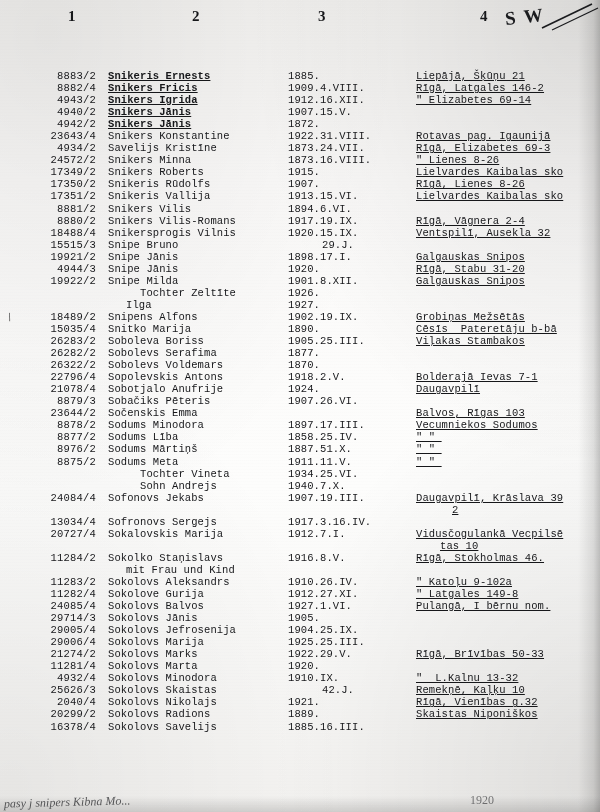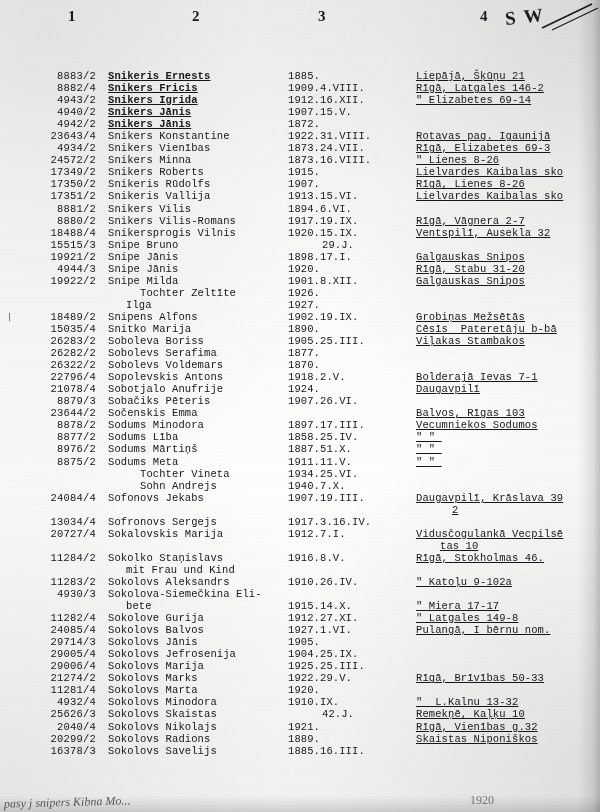--- a/index.html
+++ b/index.html
@@ -193,27 +193,27 @@
     <path d="M12 28 L58 6" stroke="#1a1b1e" stroke-width="1.2" fill="none"></path>
   </svg>
 
   <div class="rows" id="rows">
       <div class="row"><span class="c-num">8883/2</span><span class="c-name u bold">Snikeris Ernests</span><span class="c-date">1885.</span><span class="c-addr u">Liepājā, Šķūņu 21</span></div>
       <div class="row"><span class="c-num">8882/4</span><span class="c-name u bold">Snikers Fricis</span><span class="c-date">1909.4.VIII.</span><span class="c-addr u">Rīgā, Latgales 146-2</span></div>
       <div class="row"><span class="c-num">4943/2</span><span class="c-name u bold">Snikers Igrida</span><span class="c-date">1912.16.XII.</span><span class="c-addr u">" Elizabetes 69-14</span></div>
       <div class="row"><span class="c-num">4940/2</span><span class="c-name u bold">Snikers Jānis</span><span class="c-date">1907.15.V.</span><span class="c-addr"></span></div>
       <div class="row"><span class="c-num">4942/2</span><span class="c-name u bold">Snikers Jānis</span><span class="c-date">1872.</span><span class="c-addr"></span></div>
       <div class="row"><span class="c-num">23643/4</span><span class="c-name">Snikers Konstantine</span><span class="c-date">1922.31.VIII.</span><span class="c-addr u">Rotavas pag. Igaunijā</span></div>
-      <div class="row"><span class="c-num">4934/2</span><span class="c-name">Snikers Vienības</span><span class="c-date">1873.24.VII.</span><span class="c-addr">Rīgā, Elizabetes 69-3</span></div>
+      <div class="row"><span class="c-num">4934/2</span><span class="c-name">Savelijs Kristīne</span><span class="c-date">1873.24.VII.</span><span class="c-addr">Rīgā, Elizabetes 69-3</span></div>
       <div class="row"><span class="c-num">24572/2</span><span class="c-name">Snikers Minna</span><span class="c-date">1873.16.VIII.</span><span class="c-addr">" Lienes 8-26</span></div>
       <div class="row"><span class="c-num">17349/2</span><span class="c-name">Snikers Roberts</span><span class="c-date">1915.</span><span class="c-addr">Lielvardes Kaibalas sko</span></div>
       <div class="row"><span class="c-num">17350/2</span><span class="c-name">Snikeris Rūdolfs</span><span class="c-date">1907.</span><span class="c-addr">Rīgā, Lienes 8-26</span></div>
       <div class="row"><span class="c-num">17351/2</span><span class="c-name">Snikeris Vallija</span><span class="c-date">1913.15.VI.</span><span class="c-addr">Lielvardes Kaibalas sko</span></div>
       <div class="row"><span class="c-num">8881/2</span><span class="c-name">Snikers Vilis</span><span class="c-date">1894.6.VI.</span><span class="c-addr"></span></div>
-      <div class="row"><span class="c-num">8880/2</span><span class="c-name">Snikers Vilis-Romans</span><span class="c-date">1917.19.IX.</span><span class="c-addr">Rīgā, Vāgnera 2-7</span></div>
+      <div class="row"><span class="c-num">8880/2</span><span class="c-name">Snikers Vilis-Romans</span><span class="c-date">1917.19.IX.</span><span class="c-addr">Rīgā, Vāgnera 2-4</span></div>
       <div class="row"><span class="c-num">18488/4</span><span class="c-name">Snikersprogis Vilnis</span><span class="c-date">1920.15.IX.</span><span class="c-addr">Ventspilī, Auseklа 32</span></div>
       <div class="row"><span class="c-num">15515/3</span><span class="c-name">Snipe Bruno</span><span class="c-date dindent">29.J.</span><span class="c-addr"></span></div>
       <div class="row"><span class="c-num">19921/2</span><span class="c-name">Snipe Jānis</span><span class="c-date">1898.17.I.</span><span class="c-addr">Galgauskas Snipos</span></div>
       <div class="row"><span class="c-num">4944/3</span><span class="c-name">Snipe Jānis</span><span class="c-date">1920.</span><span class="c-addr">Rīgā, Stabu 31-20</span></div>
       <div class="row"><span class="c-num">19922/2</span><span class="c-name">Snipe Milda</span><span class="c-date">1901.8.XII.</span><span class="c-addr">Galgauskas Snipos</span></div>
       <div class="row"><span class="c-num"></span><span class="c-name indent1">Tochter Zeltīte</span><span class="c-date">1926.</span><span class="c-addr"></span></div>
       <div class="row"><span class="c-num"></span><span class="c-name indent2">Ilga</span><span class="c-date">1927.</span><span class="c-addr"></span></div>
       <div class="row"><span class="mark tick-left">/</span><span class="c-num">18489/2</span><span class="c-name">Snipens Alfons</span><span class="c-date">1902.19.IX.</span><span class="c-addr">Grobiņas Mežsētās</span></div>
       <div class="row"><span class="c-num">15035/4</span><span class="c-name">Snitko Marija</span><span class="c-date">1890.</span><span class="c-addr">Cēsīs  Pateretāju b-bā</span></div>
       <div class="row"><span class="c-num">26283/2</span><span class="c-name">Soboleva Boriss</span><span class="c-date">1905.25.III.</span><span class="c-addr">Viļakas Stambakos</span></div>
@@ -230,34 +230,32 @@
       <div class="row"><span class="c-num"></span><span class="c-name indent1">Tochter Vineta</span><span class="c-date">1934.25.VI.</span><span class="c-addr"></span></div>
       <div class="row"><span class="c-num"></span><span class="c-name indent1">Sohn Andrejs</span><span class="c-date">1940.7.X.</span><span class="c-addr"></span></div>
       <div class="row"><span class="c-num">24084/4</span><span class="c-name">Sofonovs Jekabs</span><span class="c-date">1907.19.III.</span><span class="c-addr">Daugavpilī, Krāslava 39</span></div>
       <div class="row"><span class="c-num"></span><span class="c-name"></span><span class="c-date"></span><span class="c-addr aindent2">2</span></div>
       <div class="row"><span class="c-num">13034/4</span><span class="c-name">Sofronovs Sergejs</span><span class="c-date">1917.3.16.IV.</span><span class="c-addr"></span></div>
       <div class="row"><span class="c-num">20727/4</span><span class="c-name">Sokalovskis Marija</span><span class="c-date">1912.7.I.</span><span class="c-addr">Vidusčogulankā Vecpilsē</span></div>
       <div class="row"><span class="c-num"></span><span class="c-name"></span><span class="c-date"></span><span class="c-addr aindent">tas 10</span></div>
       <div class="row"><span class="c-num">11284/2</span><span class="c-name">Sokolko Staņislavs</span><span class="c-date">1916.8.V.</span><span class="c-addr">Rīgā, Stokholmas 46.</span></div>
       <div class="row"><span class="c-num"></span><span class="c-name indent2">mit Frau und Kind</span><span class="c-date"></span><span class="c-addr"></span></div>
       <div class="row"><span class="c-num">11283/2</span><span class="c-name">Sokolovs Aleksandrs</span><span class="c-date">1910.26.IV.</span><span class="c-addr">" Katoļu 9-102a</span></div>
-      <div class="row"><span class="c-num">4930/3</span><span class="c-name">Sokolova-Siemečkina Eli-</span><span class="c-date"></span><span class="c-addr"></span></div>
-      <div class="row"><span class="c-num"></span><span class="c-name indent2">bete</span><span class="c-date">1915.14.X.</span><span class="c-addr">" Miera 17-17</span></div>
       <div class="row"><span class="c-num">11282/4</span><span class="c-name">Sokolove Gurija</span><span class="c-date">1912.27.XI.</span><span class="c-addr">" Latgales 149-8</span></div>
       <div class="row"><span class="c-num">24085/4</span><span class="c-name">Sokolovs Balvos</span><span class="c-date">1927.1.VI.</span><span class="c-addr">Pulangā, I bērnu nom.</span></div>
       <div class="row"><span class="c-num">29714/3</span><span class="c-name">Sokolovs Jānis</span><span class="c-date">1905.</span><span class="c-addr"></span></div>
       <div class="row"><span class="c-num">29005/4</span><span class="c-name">Sokolovs Jefrosenija</span><span class="c-date">1904.25.IX.</span><span class="c-addr"></span></div>
       <div class="row"><span class="c-num">29006/4</span><span class="c-name">Sokolovs Marija</span><span class="c-date">1925.25.III.</span><span class="c-addr"></span></div>
       <div class="row"><span class="c-num">21274/2</span><span class="c-name">Sokolovs Marks</span><span class="c-date">1922.29.V.</span><span class="c-addr">Rīgā, Brīvības 50-33</span></div>
       <div class="row"><span class="c-num">11281/4</span><span class="c-name">Sokolovs Marta</span><span class="c-date">1920.</span><span class="c-addr"></span></div>
       <div class="row"><span class="c-num">4932/4</span><span class="c-name">Sokolovs Minodora</span><span class="c-date">1910.IX.</span><span class="c-addr">"  L.Kalnu 13-32</span></div>
       <div class="row"><span class="c-num">25626/3</span><span class="c-name">Sokolovs Skaistas</span><span class="c-date dindent">42.J.</span><span class="c-addr">Remekņē, Kaļķu 10</span></div>
       <div class="row"><span class="c-num">2040/4</span><span class="c-name">Sokolovs Nikolajs</span><span class="c-date">1921.</span><span class="c-addr">Rīgā, Vienības g.32</span></div>
       <div class="row"><span class="c-num">20299/2</span><span class="c-name">Sokolovs Radions</span><span class="c-date">1889.</span><span class="c-addr">Skaistas Niponiškos</span></div>
-      <div class="row"><span class="c-num">16378/3</span><span class="c-name">Sokolovs Savelijs</span><span class="c-date">1885.16.III.</span><span class="c-addr"></span></div>
+      <div class="row"><span class="c-num">16378/4</span><span class="c-name">Sokolovs Savelijs</span><span class="c-date">1885.16.III.</span><span class="c-addr"></span></div>
     </div>
 
   <div class="footer-scribble">pasy j snipers  Kibna  Mo...</div>
   <div class="footer-right">1920</div>
 
   <div class="edge-dark-right"></div>
   <div class="edge-dark-bottom"></div>
 </div>
 
 </body></html>

